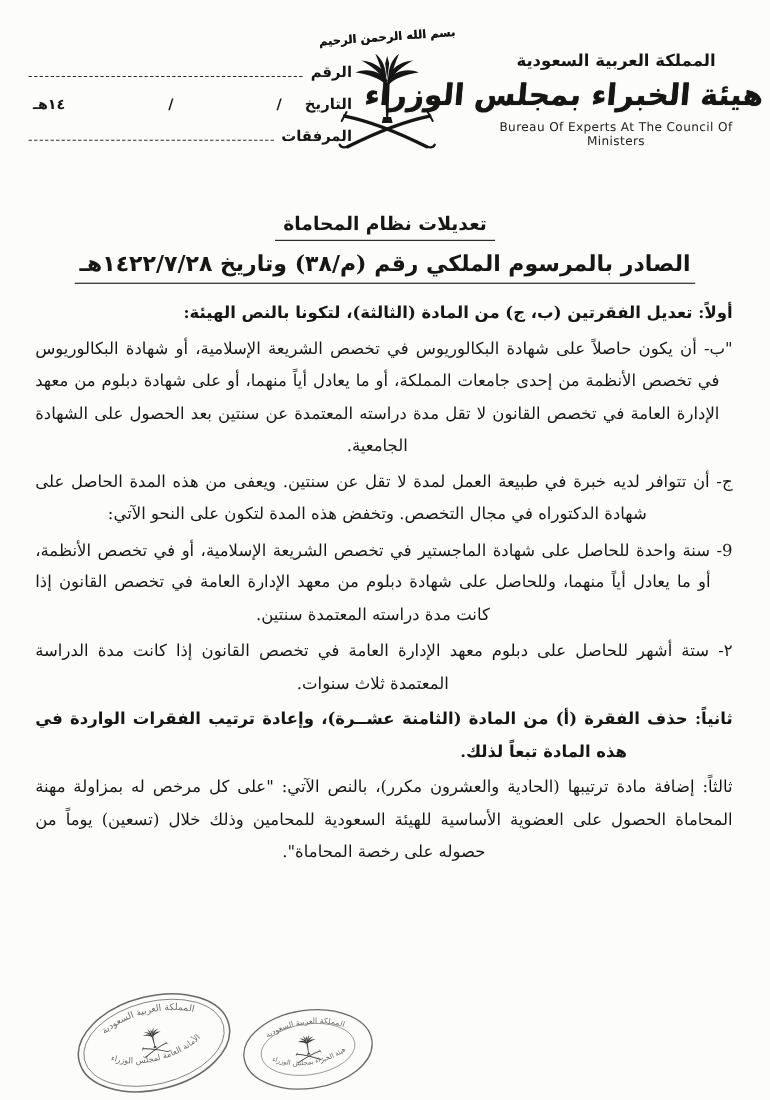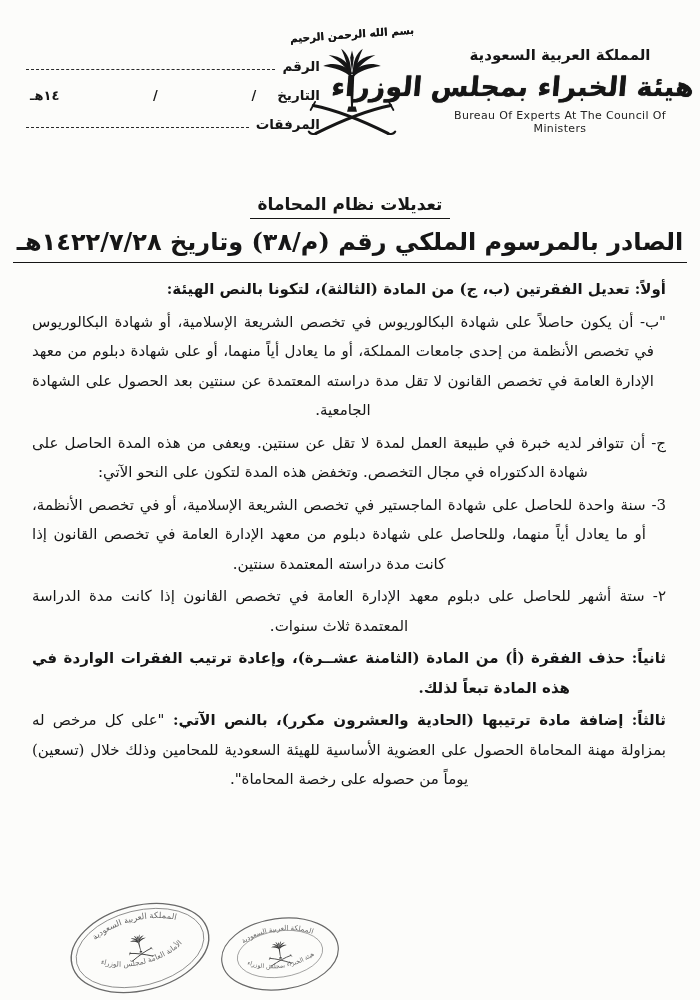--- a/index.html
+++ b/index.html
@@ -28,34 +28,34 @@
            font-family:"DejaVu Sans",sans-serif;}
   .bureau-ar{font-size:27px;font-weight:bold;margin-top:7px;transform:skewX(-5deg);
              text-shadow:0 0 .7px #111;white-space:nowrap;}
   .bureau-en{font-size:11px;letter-spacing:.35px;margin-top:7px;color:#222;
              font-family:"DejaVu Sans",sans-serif;}
 
   
   .titles{text-align:center;margin-top:22px;direction:rtl;}
   .title-1{display:inline-block;font-size:17px;font-weight:bold;
            border-bottom:1.6px solid #151515;padding:0 8px 4px;}
-  .title-2{display:inline-block;font-size:24px;font-weight:bold;
+  .title-2{display:inline-block;font-size:20px;font-weight:bold;
            border-bottom:1.7px solid #151515;padding:0 4px 6px;margin-top:8px;}
 
   
   .doc-body{direction:rtl;margin:12px 34px 0 32px;font-size:15px;line-height:29.5px;
             text-align:justify;position:relative;z-index:2;}
   .doc-body p{margin:0 0 3px;}
   .lead{font-weight:bold;text-align:right;text-align-last:right;}
   .p-b{padding-right:12px;text-indent:-12px;text-align-last:center;}
   .p-j{text-align-last:center;}
   .p-item{padding-right:20px;text-indent:-20px;text-align-last:center;}
   .p-second{font-weight:bold;padding-right:96px;text-indent:-96px;text-align-last:right;}
   .p-third{text-align-last:center;}
-  .bold-inline{font-weight:bold;}
+  .bold-inline{font-weight:normal;}
 
   
   .stamp{position:absolute;z-index:1;opacity:.82;}
   .stamp-left{left:66px;top:902px;width:148px;height:92px;transform:rotate(-14deg);}
   .stamp-right{left:214px;top:916px;width:132px;height:76px;transform:rotate(-8deg);}
   .stamp svg{width:100%;height:100%;}
   .defs-holder{position:absolute;width:0;height:0;overflow:hidden;}
 </style>
 </head>
 <body>
@@ -123,21 +123,21 @@
 
   <div class="titles">
     <div><span class="title-1">تعديلات نظام المحاماة</span></div>
     <div><span class="title-2">الصادر بالمرسوم الملكي رقم (م/٣٨) وتاريخ ١٤٢٢/٧/٢٨هـ</span></div>
   </div>
 
   <div class="doc-body">
     <p class="lead">أولاً: تعديل الفقرتين (ب، ج) من المادة (الثالثة)، لتكونا بالنص الهيئة:</p>
     <p class="p-b">"ب- أن يكون حاصلاً على شهادة البكالوريوس في تخصص الشريعة الإسلامية، أو شهادة البكالوريوس في تخصص الأنظمة من إحدى جامعات المملكة، أو ما يعادل أياً منهما، أو على شهادة دبلوم من معهد الإدارة العامة في تخصص القانون لا تقل مدة دراسته المعتمدة عن سنتين بعد الحصول على الشهادة الجامعية.</p>
     <p class="p-b p-j">ج- أن تتوافر لديه خبرة في طبيعة العمل لمدة لا تقل عن سنتين. ويعفى من هذه المدة الحاصل على شهادة الدكتوراه في مجال التخصص. وتخفض هذه المدة لتكون على النحو الآتي:</p>
-    <p class="p-item">3- سنة واحدة للحاصل على شهادة الماجستير في تخصص الشريعة الإسلامية، أو في تخصص الأنظمة، أو ما يعادل أياً منهما، وللحاصل على شهادة دبلوم من معهد الإدارة العامة في تخصص القانون إذا كانت مدة دراسته المعتمدة سنتين.</p>
+    <p class="p-item">9- سنة واحدة للحاصل على شهادة الماجستير في تخصص الشريعة الإسلامية، أو في تخصص الأنظمة، أو ما يعادل أياً منهما، وللحاصل على شهادة دبلوم من معهد الإدارة العامة في تخصص القانون إذا كانت مدة دراسته المعتمدة سنتين.</p>
     <p class="p-item">٢- ستة أشهر للحاصل على دبلوم معهد الإدارة العامة في تخصص القانون إذا كانت مدة الدراسة المعتمدة ثلاث سنوات.</p>
     <p class="p-second">ثانياً: حذف الفقرة (أ) من المادة (الثامنة عشــرة)، وإعادة ترتيب الفقرات الواردة في هذه المادة تبعاً لذلك.</p>
     <p class="p-third"><span class="bold-inline">ثالثاً: إضافة مادة ترتيبها (الحادية والعشرون مكرر)، بالنص الآتي: </span><span>"على كل مرخص له بمزاولة مهنة المحاماة الحصول على العضوية الأساسية للهيئة السعودية للمحامين وذلك خلال (تسعين) يوماً من حصوله على رخصة المحاماة".</span></p>
   </div>
 
   <div class="stamp stamp-left">
     <svg viewBox="0 0 150 92">
       <ellipse cx="75" cy="46" rx="71" ry="43" fill="none" stroke="#4a4a4a" stroke-width="1.4"></ellipse>
       <ellipse cx="75" cy="46" rx="66" ry="38" fill="none" stroke="#4a4a4a" stroke-width="0.7"></ellipse>
       <path id="stL-top" d="M 12 54 A 63 36 0 0 1 138 54" fill="none"></path>

